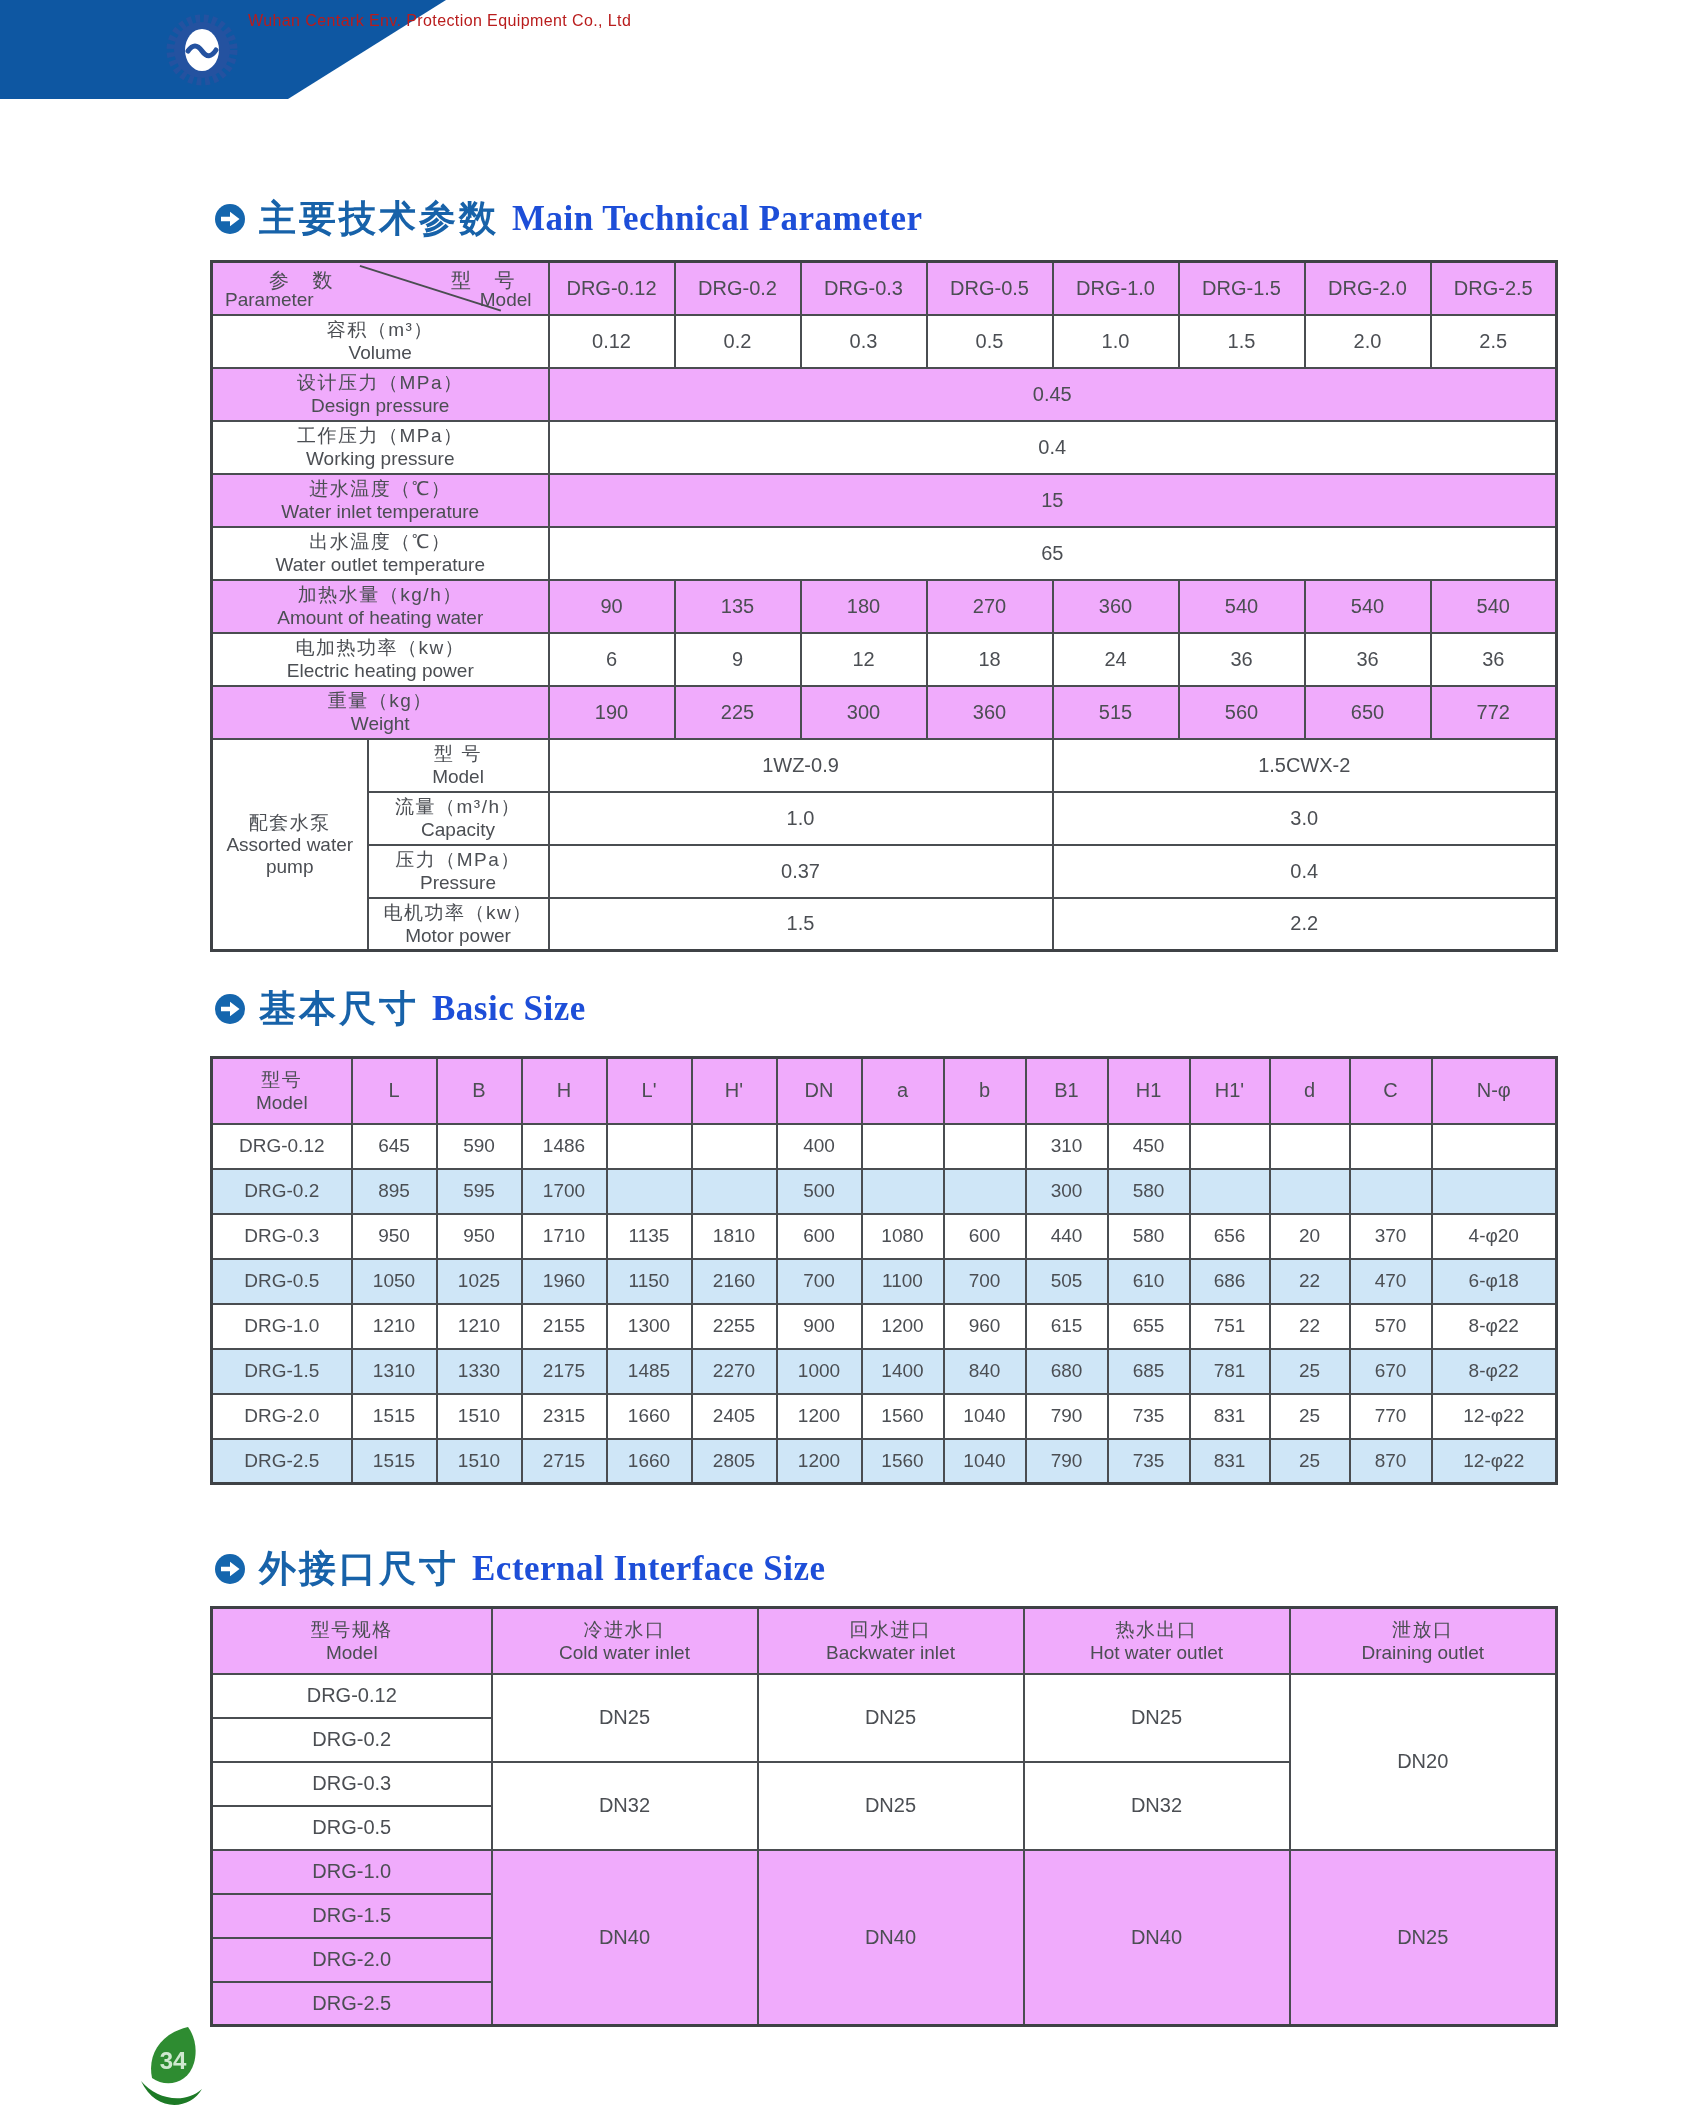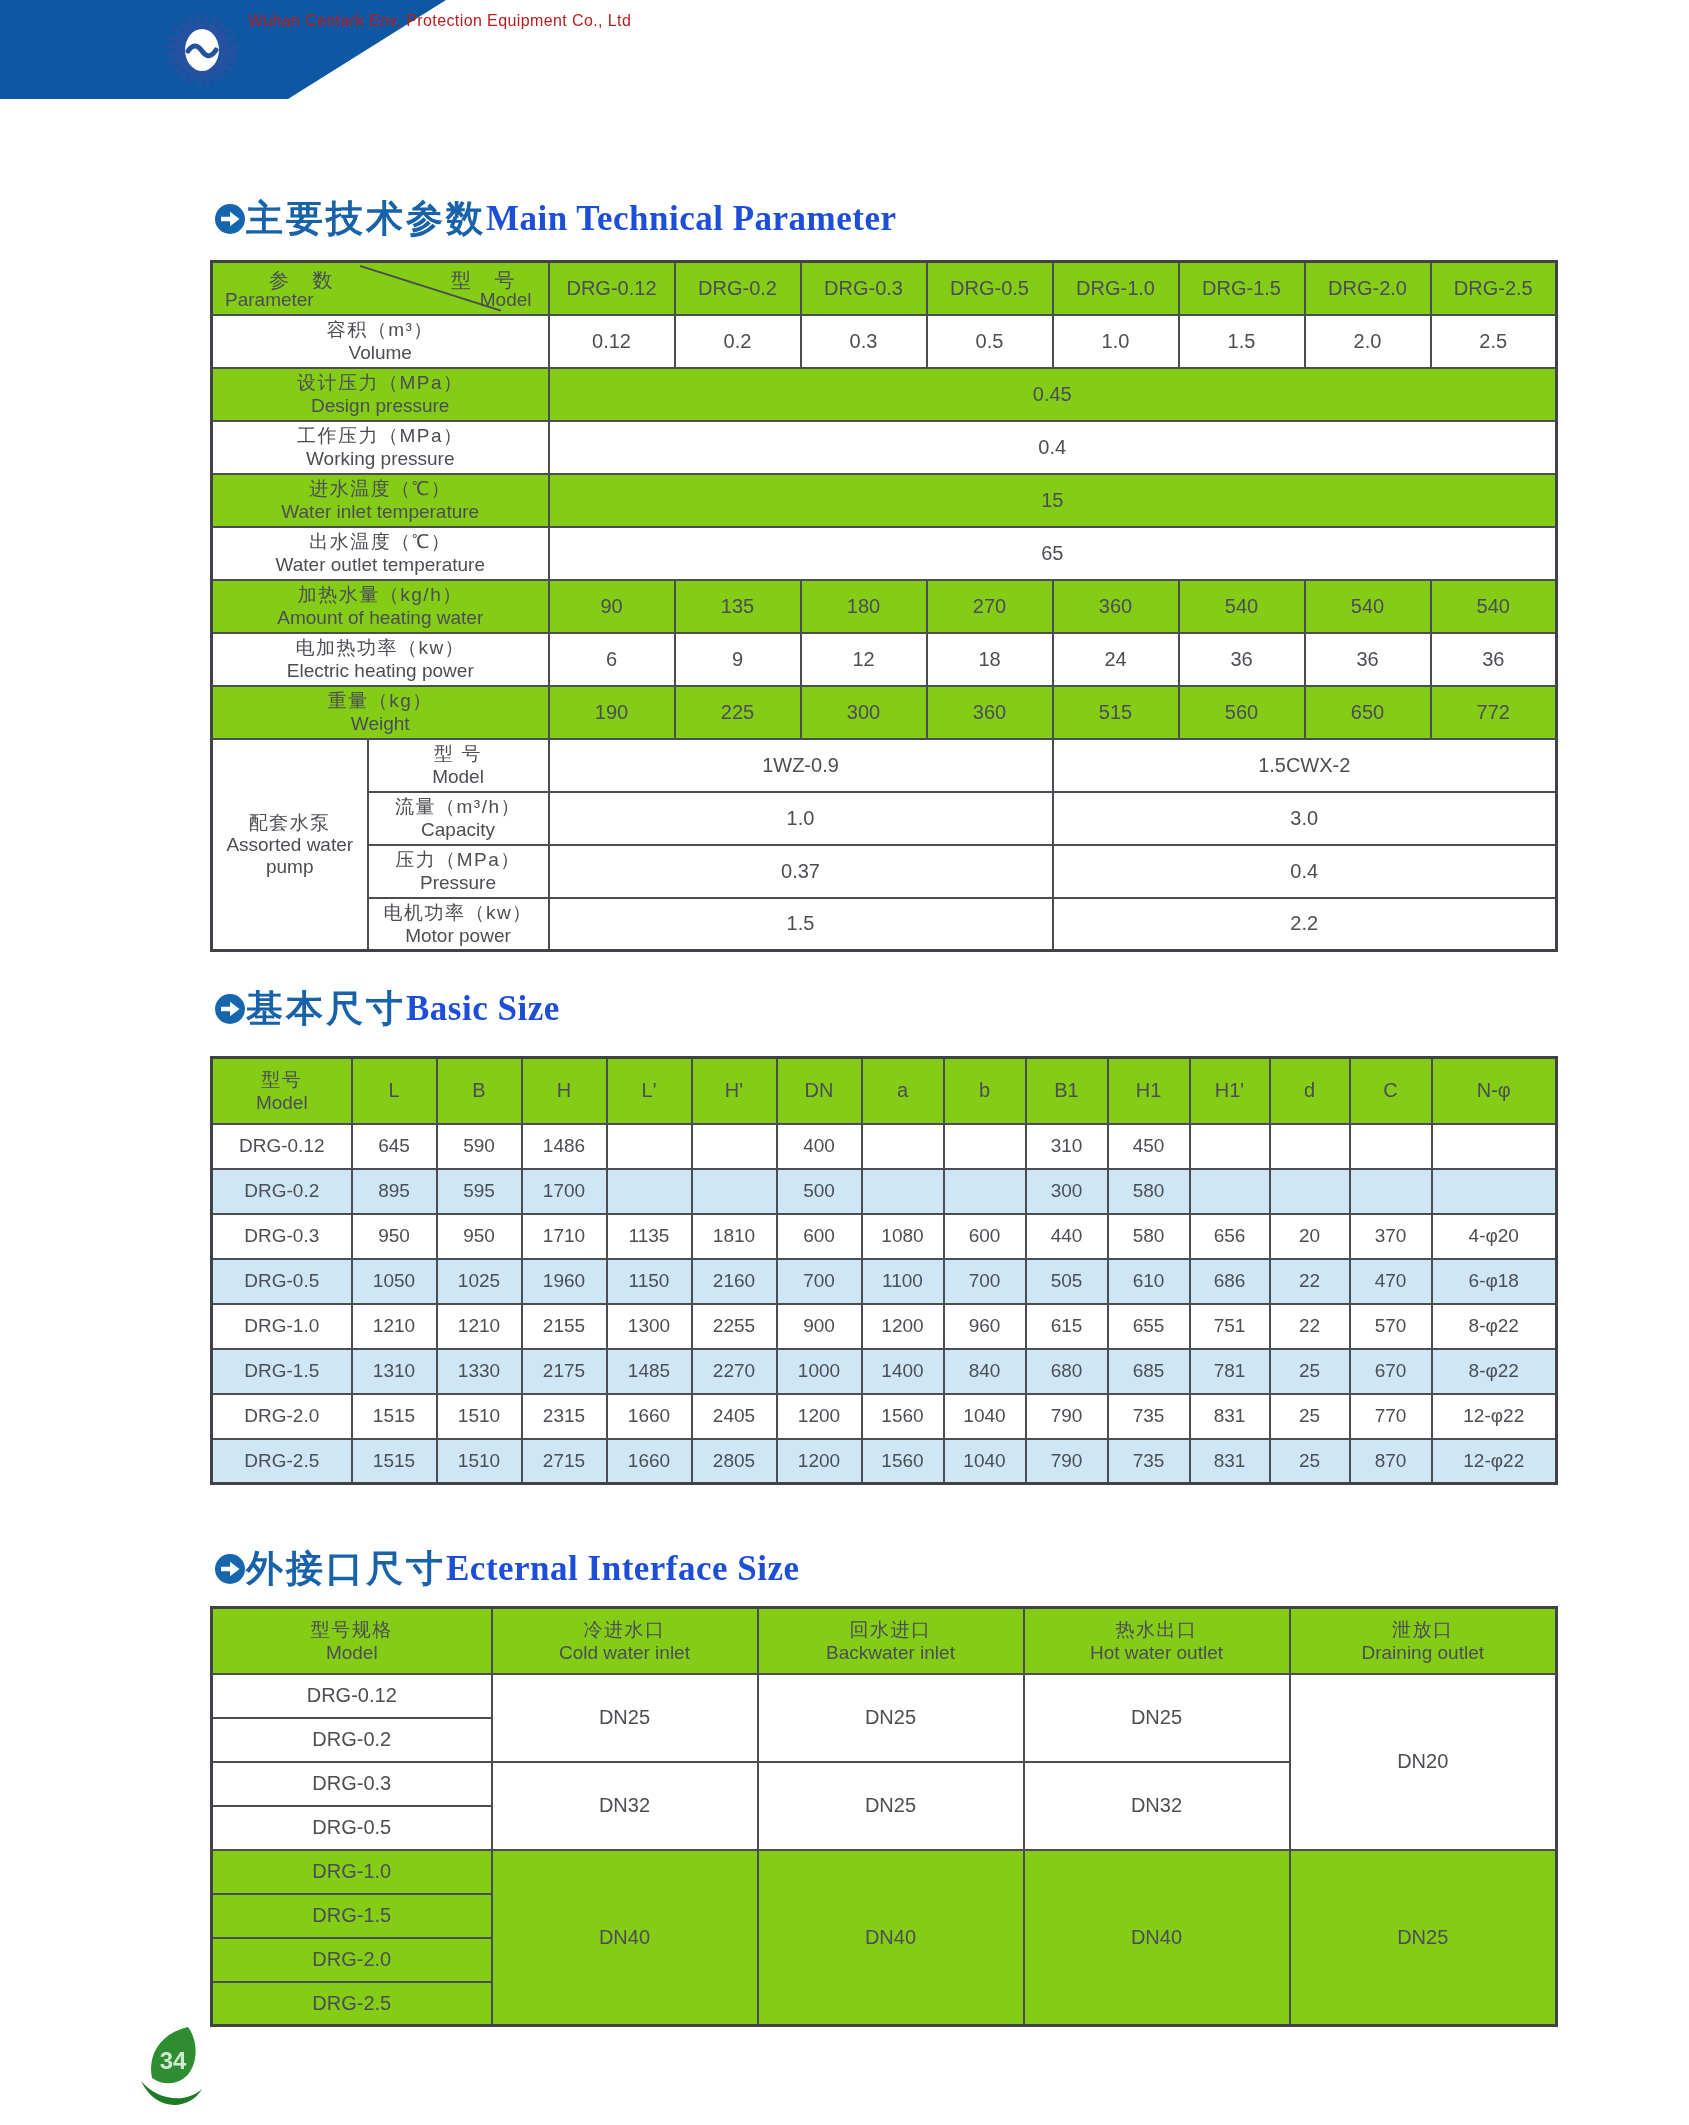--- a/index.html
+++ b/index.html
@@ -12,32 +12,32 @@
 
   
   .hdr-band { position:absolute; left:0; top:0; width:446px; height:99px;
     background:#0e57a2; clip-path:polygon(0 0,446px 0,288px 99px,0 99px); }
   .logo { position:absolute; left:165px; top:7px; }
   .company { position:absolute; left:248px; top:12px; }
   .company-zh { font-size:31px; color:#2aa0da; letter-spacing:2.5px; font-weight:500; }
   .company-en { font-size:16px; color:#b91c1c; letter-spacing:.4px; margin-top:0; }
 
   
-  .sec-title { position:absolute; display:flex; align-items:center; height:46px;justify-content:flex-end; }
+  .sec-title { position:absolute; display:flex; align-items:center; gap:13px; height:46px;justify-content:flex-end; }
   .t-zh { font-size:37px; font-weight:bold; color:#1762a9; letter-spacing:3px; }
   .t-en { font-size:35px; font-weight:bold; color:#1d4ed8;
     font-family:"Liberation Serif", serif; letter-spacing:.5px; }
 
   
   table.tbl { position:absolute; left:210px; width:1345px;
     border-collapse:collapse; table-layout:fixed;
     border:3px solid #3f4246; }
   .tbl th,.tbl td { border:2px solid #4a4d51; text-align:center; vertical-align:middle;
     font-weight:normal; padding:0; overflow:hidden; color:#4b4e53; }
-  tr.blu th, tr.blu td { background:#84cc16; }
+  tr.blu th, tr.blu td { background:#f0abfc; }
   .lz { display:block; font-size:19px; letter-spacing:1.5px; line-height:1.25; }
   .le { display:block; font-size:19px; line-height:1.15; }
 
   
   .tech-tbl th,.tech-tbl td { height:53px; font-size:20px; }
   .corner { position:relative; }
   .corner span { position:absolute; display:block; }
   .c-pzh { left:56px; top:4px; font-size:20px; letter-spacing:9px; }
   .c-mzh { left:238px; top:4px; font-size:20px; letter-spacing:9px; }
   .c-pen { left:12px; bottom:3px; font-size:19px; }

